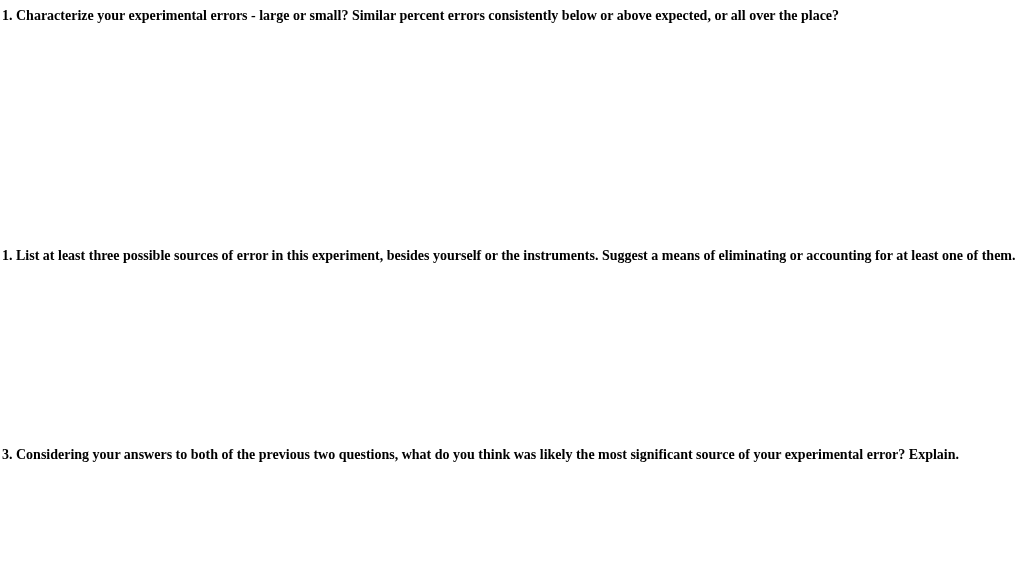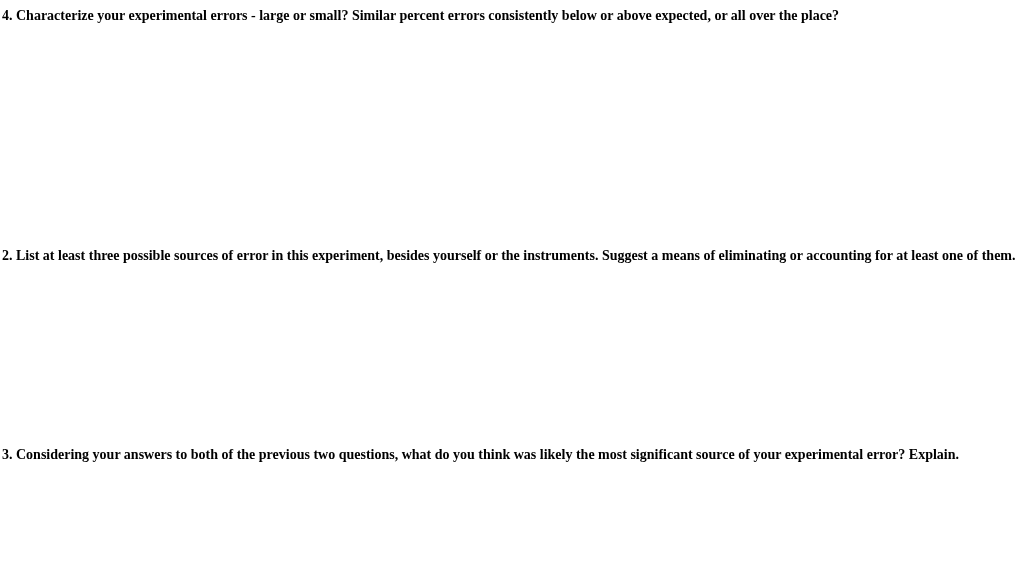--- a/index.html
+++ b/index.html
@@ -28,17 +28,17 @@
     .q2 {
       margin-bottom: 180px;
     }
     .q3 {
       margin-bottom: 12px;
     }
   </style>
 </head>
 <body>
 
-<div class="question q1">4. Characterize your experimental errors - large or small? Similar percent errors consistently below or above expected, or all over the place?</div>
+<div class="question q1">1. Characterize your experimental errors - large or small? Similar percent errors consistently below or above expected, or all over the place?</div>
 
-<div class="question q2">2. List at least three possible sources of error in this experiment, besides yourself or the instruments. Suggest a means of eliminating or accounting for at least one of them.</div>
+<div class="question q2">1. List at least three possible sources of error in this experiment, besides yourself or the instruments. Suggest a means of eliminating or accounting for at least one of them.</div>
 
 <div class="question q3">3. Considering your answers to both of the previous two questions, what do you think was likely the most significant source of your experimental error? Explain.</div>
 
 </body></html>

